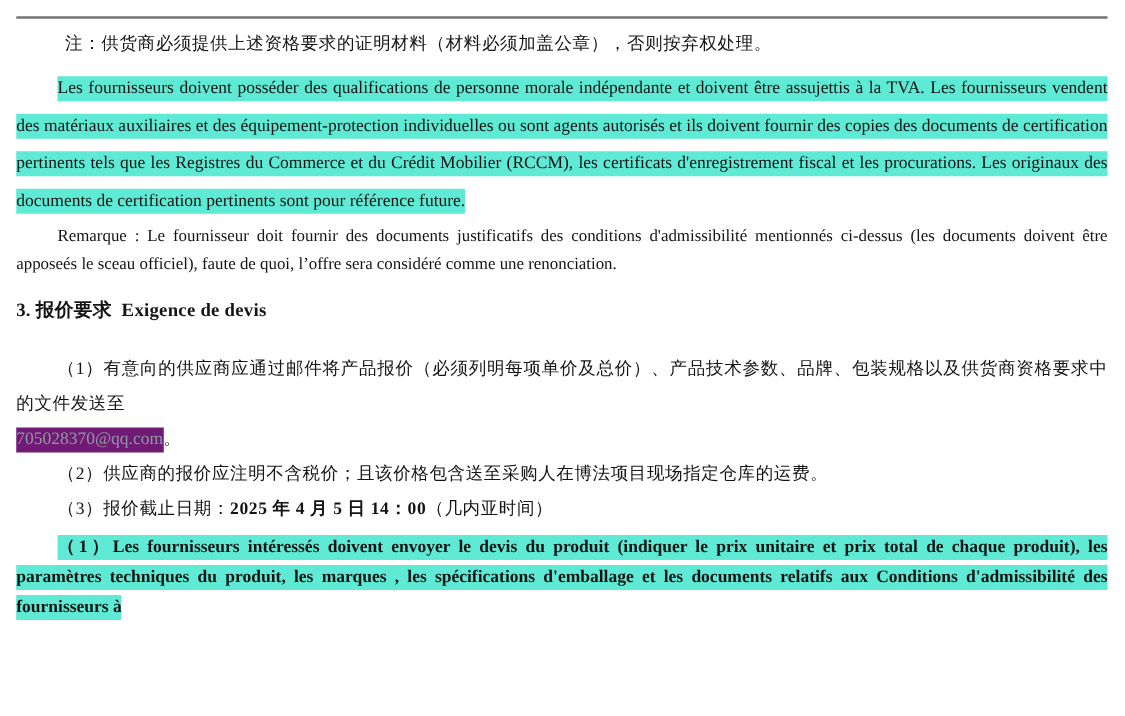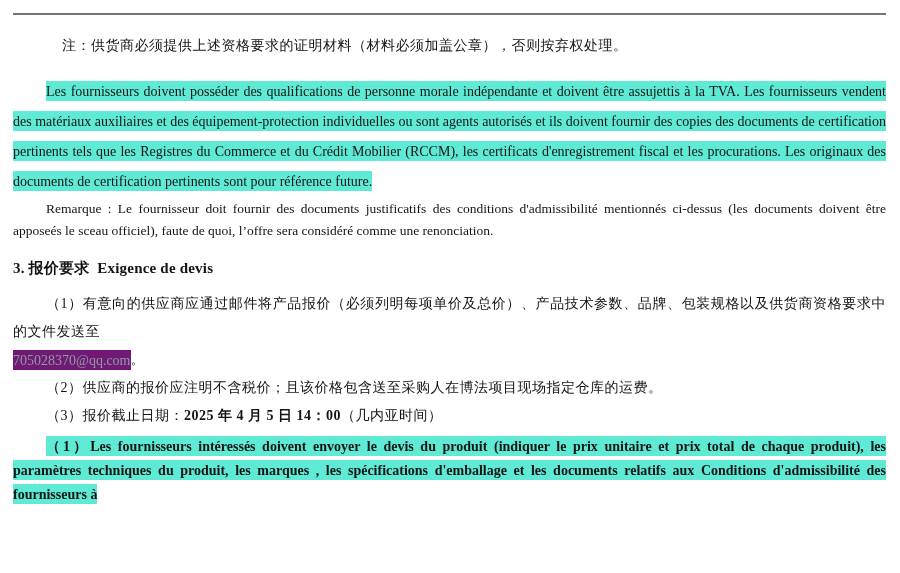--- a/index.html
+++ b/index.html
@@ -13,40 +13,40 @@
   .rule { margin-top: 13px; border-top: 2px solid #757575; height: 0; }
   .h2 {
     margin: 40px 0 0 0; font-size: 15px; font-weight: bold;
     white-space: pre-wrap; letter-spacing: 0.2px;
   }
   .cn-para {
     margin: 12px 0 0 0; font-size: 14px; line-height: 29px;
     text-align: justify; text-indent: 33px; letter-spacing: 0.5px;
   }
   .cn-note {
-    margin: 16px; font-size: 14px; line-height: 29px;
+    margin: 6px; font-size: 14px; line-height: 29px;
     text-align: justify; text-indent: 33px; letter-spacing: 0.5px;
   }
   .fr-para {
     margin: 2px 0 0 0; font-size: 14px; line-height: 30px;
     text-align: justify; text-indent: 33px;
   }
   .fr-remark {
     margin: 2px 0 0 0; font-size: 13.5px; line-height: 22px;
     text-align: justify; text-indent: 33px;
   }
   .h3 {
     margin: 17px 0 0 0; font-size: 15px; font-weight: bold;
     white-space: pre-wrap; letter-spacing: 0.2px;
   }
   .cn-item {
     margin: 0; font-size: 14px; line-height: 28px;
     text-align: justify; text-indent: 33px; letter-spacing: 0.5px;
   }
-  .cn-item.first { margin-top: 12px; }
+  .cn-item.first { margin-top: 24px; }
   .email-line { margin: 0; font-size: 14px; line-height: 28px; text-indent: 0; }
   .fr-bold {
     margin: 4px 0 0 0; font-size: 14px; line-height: 24px; font-weight: bold;
     text-align: justify; text-indent: 33px;
   }
   .hl { background: #5eead4; padding: 2.5px 0; box-decoration-break: clone; -webkit-box-decoration-break: clone; }
   .email { background: #701a75; color: #8e9aa1; padding: 2.5px 0; font-weight: normal; cursor: pointer; }
   .bold { font-weight: bold; }
   .punct { color: #141414; }
 </style>

